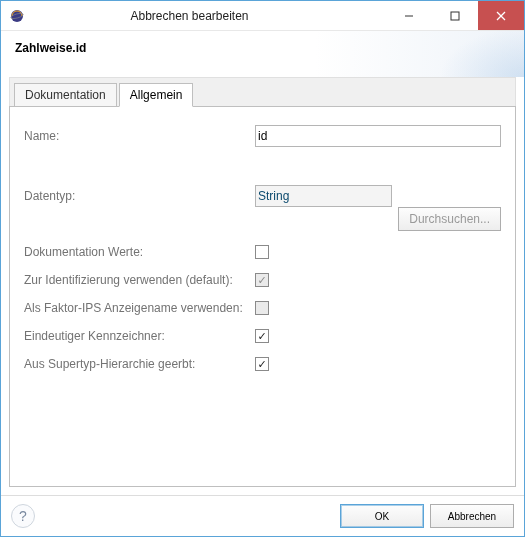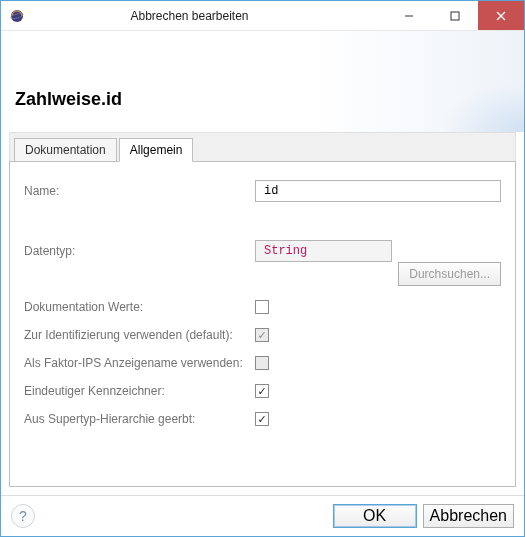--- a/index.html
+++ b/index.html
@@ -43,21 +43,21 @@
     background: linear-gradient(to right, #fff 60%, #eef3f9 100%);
     padding: 10px 14px 22px 14px;
     position: relative;
   }
   .header-band::after {
     content: "";
     position: absolute; right: 0; top: 0; bottom: 0; width: 90px;
     background: radial-gradient(ellipse 120px 70px at 100% 100%, rgba(120,170,220,0.25), rgba(255,255,255,0) 70%);
     pointer-events: none;
   }
-  .header-title { font-weight: bold; font-size: 18px; color: #000; margin-top: 48px; }
+  .header-title { font-weight: bold; font-size: 12px; color: #000; }
   
   .content {
     flex: 1;
     padding: 0 8px 8px 8px;
     display: flex; flex-direction: column;
     background: #fff;
   }
   .tabs-row {
     display: flex; align-items: flex-end;
     background: #f0f0f0;
@@ -87,27 +87,27 @@
   }
   .form-row {
     display: flex; align-items: center;
     margin-bottom: 14px;
     gap: 6px;
   }
   .form-row .label { width: 225px; color: #737373; }
   .form-row .ctl { flex: 1; display: flex; align-items: center; gap: 6px; }
   input[type="text"] {
     width: 100%;
-    padding: 3px 8px;
+    padding: 3px 2px;
     border: 1px solid #b5b5b5;
-    font-family: Liberation Mono, monospace; font-size: 12px;
+    font-family: Liberation Sans, sans-serif; font-size: 12px;
     outline: none;
     height: 22px;
   }
-  input[type="text"]:disabled { background: #f4f4f4; color: #be185d; }
+  input[type="text"]:disabled { background: #f4f4f4; color: #0c4a6e; }
   .btn {
     padding: 2px 10px;
     height: 24px;
     border: 1px solid #adadad;
     background: linear-gradient(#fdfdfd,#ededed);
     font-family: inherit; font-size: 12px;
     display: inline-flex; align-items: center; justify-content: center;
   }
   .btn:disabled { color: #9a9a9a; margin-top: 46px; }
   .checkbox {
@@ -134,21 +134,21 @@
     color: #7a8aa0;
     border: 1px solid #cfd6de;
     font-size: 14px;
     background: #fafbfd;
   }
   .ok-btn, .cancel-btn {
     min-width: 84px;
     height: 24px;
     border: 1px solid #adadad;
     background: linear-gradient(#fdfdfd,#ededed);
-    font-family: inherit; font-size: 16px;
+    font-family: inherit; font-size: 10px;
   }
   .ok-btn { border-color: #5aa4d8; box-shadow: 0 0 0 1px rgba(90,164,216,0.5) inset; }
 </style>
 </head>
 <body>
 
 <div class="titlebar">
   <span class="app-icon">
     <svg width="14" height="14" viewBox="0 0 14 14">
       <circle cx="7" cy="7" r="6" fill="#3b3b84"></circle>

